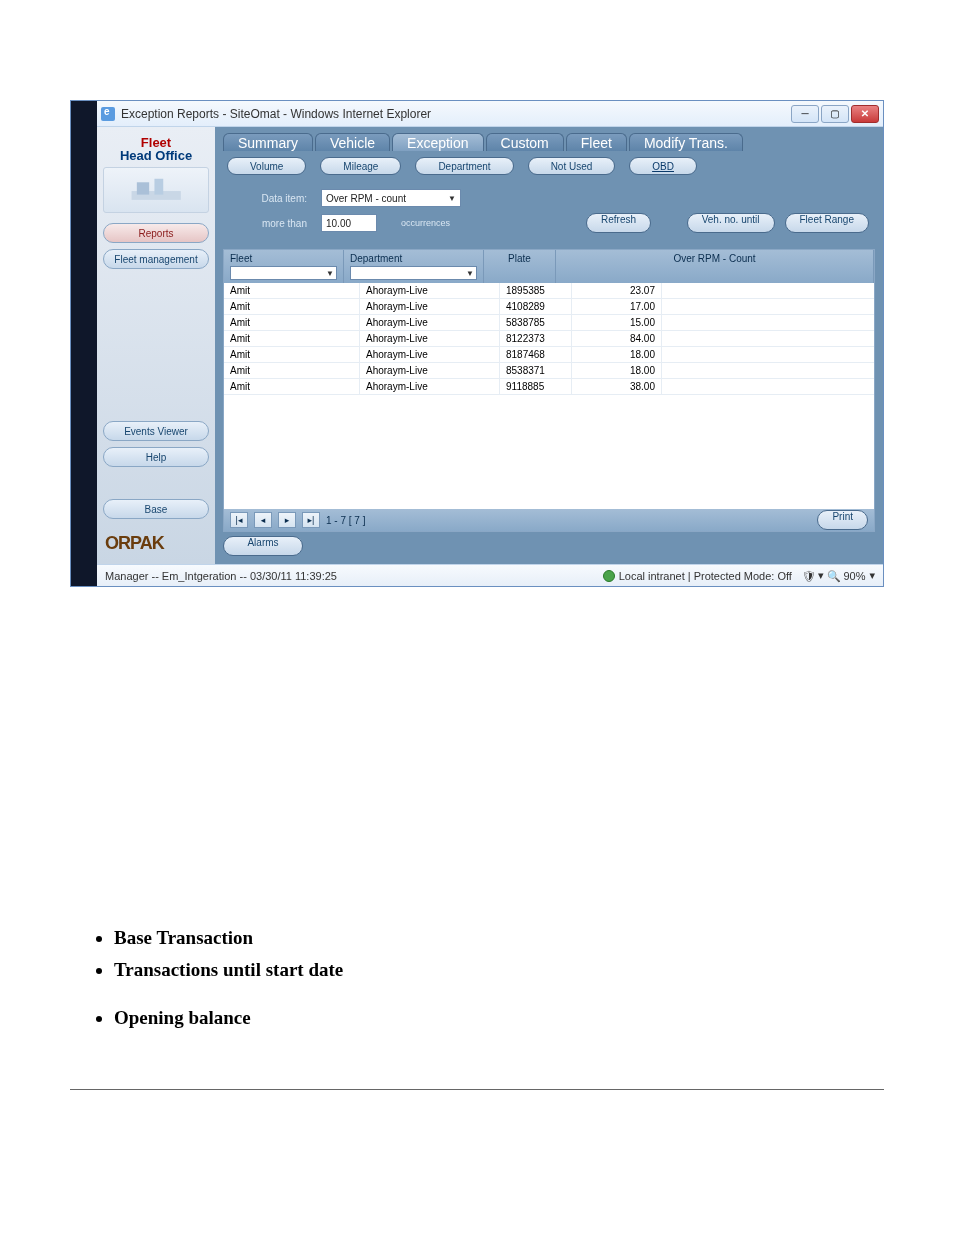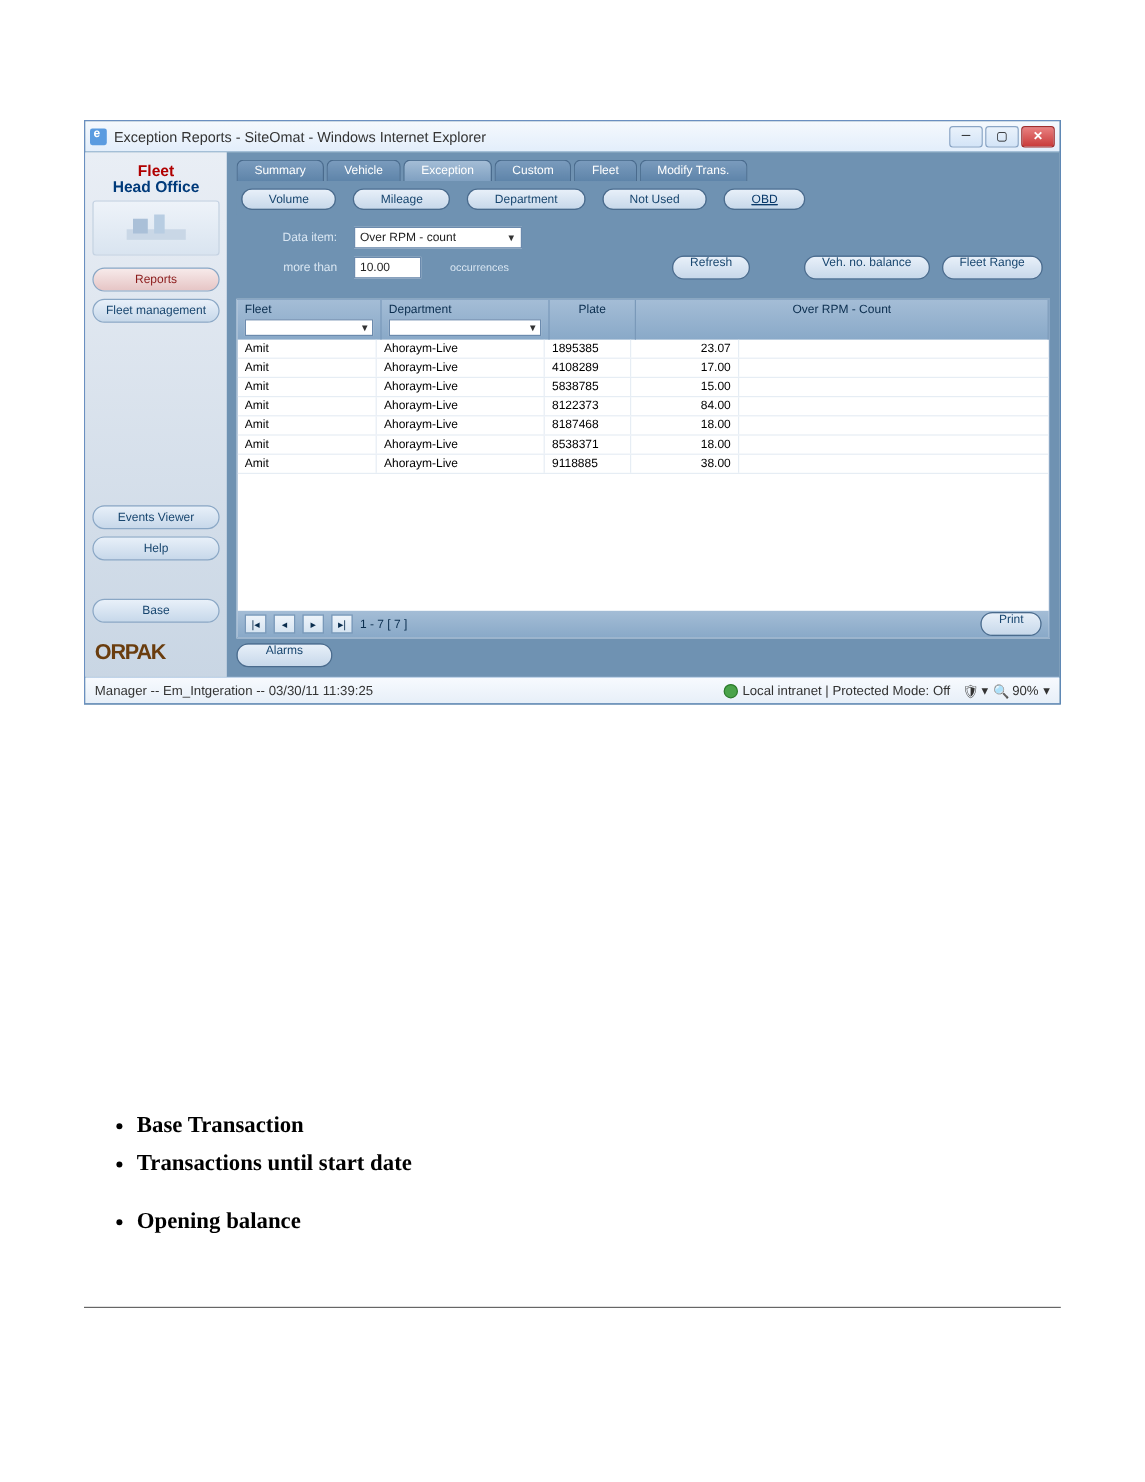--- a/index.html
+++ b/index.html
@@ -1,18 +1,18 @@
 <!DOCTYPE html>
 <html><head>
 <meta charset="utf-8">
 <style>
   * { box-sizing: border-box; margin: 0; padding: 0; }
   body { font-family: Tahoma, Arial, sans-serif; background: #fff; font-size: 11px; color: #000; width: 954px; }
   
-  .window { border: 1px solid #6a8fc0; background: #0c4a6e; margin: 100px 70px 0 70px; }
+  .window { border: 1px solid #6a8fc0; background: #0f172a; margin: 100px 70px 0 70px; padding-left: 26px; }
   .titlebar { display: flex; align-items: center; height: 26px; background: linear-gradient(#f5f9fd,#e3eefb); border-bottom: 1px solid #c0d4ea; padding: 0 4px; }
   .titlebar .favicon { width: 14px; height: 14px; margin-right: 6px; background: #5a9be0; border-radius: 2px; position: relative; }
   .titlebar .favicon::after { content: "e"; color: #fff; font-weight: bold; font-size: 10px; position: absolute; left: 3px; top: -1px; }
   .titlebar .title { flex: 1; font-size: 12px; color: #333; }
   .winbtns { display: flex; gap: 2px; }
   .winbtn { width: 28px; height: 18px; border: 1px solid #8aa5c5; border-radius: 3px; background: linear-gradient(#eaf2fb,#d3e4f7); display: flex; align-items: center; justify-content: center; font-size: 10px; }
   .winbtn.close { background: linear-gradient(#e98181,#c83a3a); color: #fff; border-color: #a02c2c; font-weight: bold; }
   
   .app { display: flex; background: #d7e4ef; }
   
@@ -24,21 +24,21 @@
   .brandimg svg { width: 60%; height: 60%; }
   
   .navbtn { height: 20px; background: linear-gradient(#e8f0f9,#c7d8ea); border: 1px solid #8aa7c5; border-radius: 10px; font-size: 10px; color: #18466f; display: flex; align-items: center; justify-content: center; cursor: pointer; }
   .navbtn.active { background: linear-gradient(#f7eaea,#e6c5c5); color: #8a1a1a; }
   .spacer { flex: 1; }
   .logo { font-family: Arial Black, Arial; font-size: 18px; font-weight: 900; color: #6a3d0e; letter-spacing: -1px; padding: 2px 0 4px 2px; }
   
   .main { flex: 1; background: #6f92b2; padding: 6px 8px 8px 8px; display: flex; flex-direction: column; }
   
   .tabs { display: flex; gap: 2px; }
-  .tab { height: 18px; padding: 0 14px; background: linear-gradient(#7a9bbd,#5e84a9); color: #fff; font-size: 10px; border-top-left-radius: 6px; border-top-right-radius: 6px; display: flex; align-items: center; cursor: pointer; border:1px solid #4a6b8d; border-bottom:none; }
+  .tab { height: 18px; padding: 0 14px; background: linear-gradient(#7a9bbd,#5e84a9); color: #fff; font-size: 14px; border-top-left-radius: 6px; border-top-right-radius: 6px; display: flex; align-items: center; cursor: pointer; border:1px solid #4a6b8d; border-bottom:none; }
   .tab.active { background: linear-gradient(#a4bdd6,#7fa0c1); }
   
   .subtabrow { display: flex; gap: 14px; background: #6f92b2; padding: 6px 4px 4px 4px; }
   .pill { height: 18px; padding: 0 22px; background: linear-gradient(#e8f0f9,#c7d8ea); border: 1px solid #4a6b8d; border-radius: 10px; font-size: 10px; color: #18466f; display: flex; align-items: center; cursor: pointer; }
   .pill.active .pilltext, .pill.active { color: #0a3a6a; text-decoration: underline; }
   
   .filterbar { padding: 4px 6px 10px 6px; color: #d9e6f2; font-size: 10px; }
   .frow { display: flex; align-items: center; gap: 8px; margin-top: 6px; }
   .flabel { width: 84px; text-align: right; padding-right: 6px; }
   .fval { color: #e8f2fb; }
@@ -55,21 +55,21 @@
   .gh { border-right: 1px solid #7a99b9; padding: 3px 6px; font-size: 10px; color: #0a2d4e; display:flex; flex-direction:column; gap:2px; }
   .gh1 { width: 120px; }
   .gh2 { width: 140px; }
   .gh3 { width: 72px; display:flex; align-items:center; }
   .gh4 { flex: 1; display:flex; align-items:center; }
   .ghselect { background:#fff; border:1px solid #6b8aad; height:14px; font-size:9px; display:flex; align-items:center; justify-content:flex-end; padding:0 2px;}
   
   .gridbody { flex:1; overflow:auto; font-size: 10px; }
   .gr { display: flex; border-bottom: 1px solid #e6edf4; }
   .gc { padding: 2px 6px; border-right: 1px solid #e6edf4; }
-  .gc1 { width: 116px; }
+  .gc1 { width: 136px; }
   .gc2 { width: 140px; }
   .gc3 { width: 72px; text-align: left; }
   .gc4 { width: 90px; text-align: right; }
   
   .pager { display:flex; align-items:center; gap:6px; background: linear-gradient(#a4bdd6,#89a9c8); height: 22px; padding: 0 6px; color:#0a2d4e; font-size:10px; }
   .pgbtn { width:18px; height:16px; background: linear-gradient(#eef4fa,#d6e4f1); border:1px solid #7a99b9; display:flex; align-items:center; justify-content:center; font-size:9px; cursor:pointer; }
   .pager .spacer2 { flex:1; }
   
   .alarmrow { padding: 4px 0 0 0; }
   
@@ -188,21 +188,21 @@
         <div class="frow">
           <span class="flabel">more than</span>
           <input class="textbox" value="10.00" style="">
           <span class="occ">occurrences</span>
           <div style="width:120px"></div>
           <div class="actionpill">
               <span>Refresh</span>
             </div>
           <div class="rightbtns">
             <div class="actionpill">
-                <span>Veh. no. balance</span>
+                <span>Veh. no. until</span>
               </div>
             <div class="actionpill">
                 <span>Fleet Range</span>
               </div>
           </div>
         </div>
       </div>
 
       <div class="gridwrap">
         <div class="gridhead">

